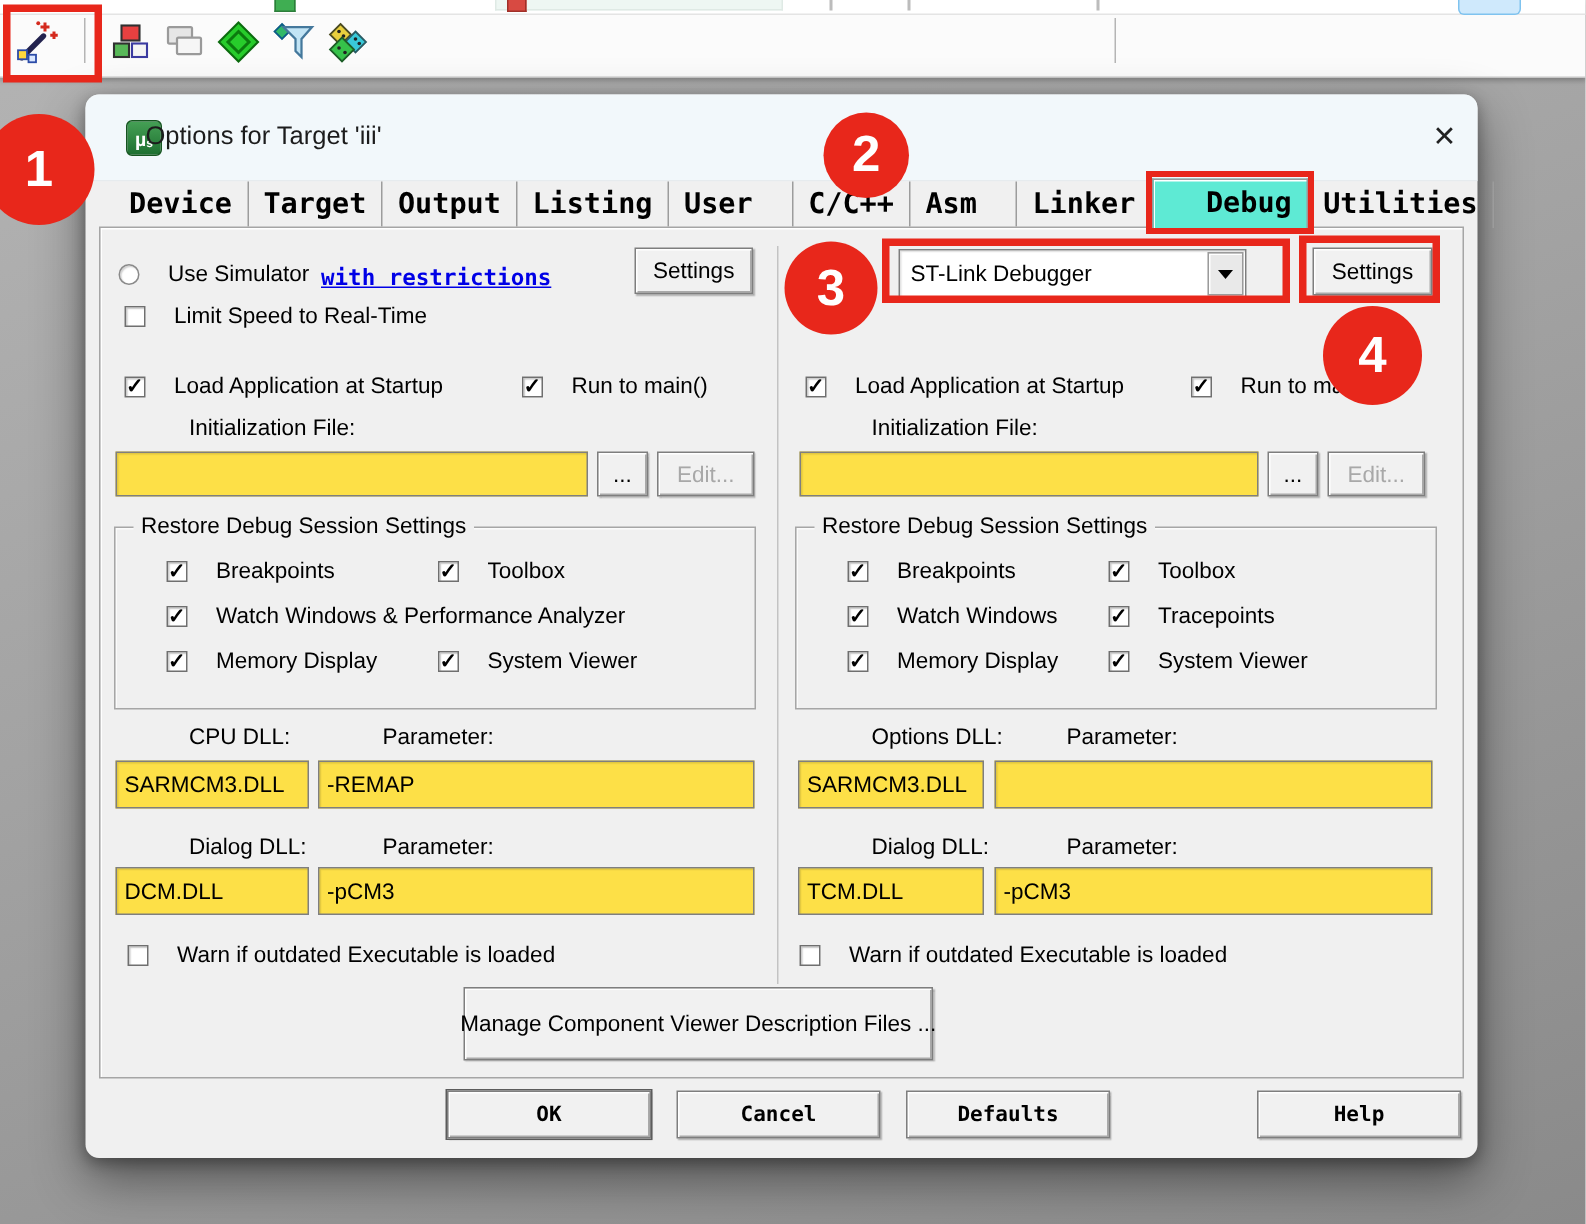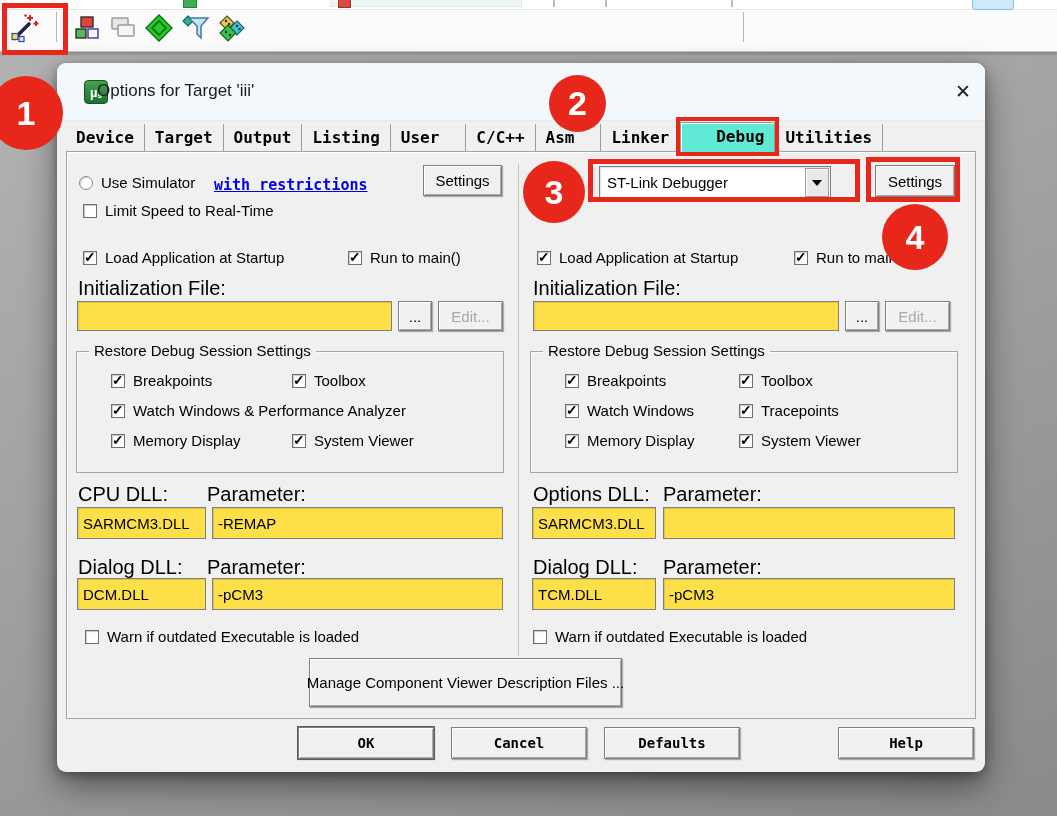--- a/index.html
+++ b/index.html
@@ -25,36 +25,36 @@
     border-radius:9px 9px 0 0;border-bottom:1px solid #e6ebee;}
   .title-icon{position:absolute;left:27px;top:17px;width:22px;height:22px;border-radius:4px;
     background:linear-gradient(#45a055,#1e7030);border:1px solid #15551f;color:#fff;
     font-weight:bold;font-size:13px;display:flex;align-items:center;justify-content:center;}
   .title-icon small{font-size:8px;margin-top:6px;}
   .title-text{position:absolute;left:40px;top:18px;font-size:17px;color:#1c1c1c;white-space:nowrap;}
   .close-btn{position:absolute;right:10px;top:16px;width:24px;height:24px;display:flex;
     align-items:center;justify-content:center;font-size:19px;color:#222;cursor:default;}
 
   
-  .tabstrip{position:absolute;left:9px;top:61px;height:28px;display:flex;align-items:flex-end;
-    font-family:"DejaVu Sans Mono","Liberation Mono",monospace;font-weight:bold;font-size:16px;color:#000;}
+  .tabstrip{position:absolute;left:19px;top:61px;height:28px;display:flex;align-items:flex-end;
+    font-family:"DejaVu Sans Mono","Liberation Mono",monospace;font-weight:bold;font-size:19px;color:#000;}
   .tab{padding:4px 10px 5px;border-right:1px solid #9c9c9c;white-space:pre;position:relative;}
   .tab.wide{padding-right:26px;}
   .tab.active{background:#5eead4;border:1px solid #9a9a9a;border-bottom:none;padding-bottom:7px;
     margin-bottom:-1px;z-index:3;box-shadow:inset 1px 1px 0 #fff;padding-left:35px;}
   .tab.active .hl{position:absolute;left:-5px;right:-5px;top:-6px;bottom:-3px;border:4px solid var(--red);z-index:40;}
 
   
   .tabpage{position:absolute;left:9px;top:88px;width:910px;height:568px;background:#f0f0f0;
     border:1px solid #a5a5a5;box-shadow:inset 1px 1px 0 #ffffff;box-sizing:border-box;}
   .vdivider{position:absolute;left:451px;top:12px;width:1px;height:492px;background:#c3c3c3;}
 
   
-  .lbl{position:absolute;font-size:20px;color:#000;white-space:nowrap;}
-  .cbrow{position:absolute;display:flex;align-items:center;gap:8px;font-size:15px;color:#000;white-space:nowrap;}
+  .lbl{position:absolute;font-size:15px;color:#000;white-space:nowrap;margin-left:48px;}
+  .cbrow{position:absolute;display:flex;align-items:center;gap:19px;font-size:15px;color:#000;white-space:nowrap;}
   .cb{width:14px;height:14px;background:#fff;border:1px solid #6f6f6f;box-sizing:border-box;
     box-shadow:inset 1px 1px 1px rgba(0,0,0,.22);position:relative;flex-shrink:0;}
   .cb.on::after{content:"✓";position:absolute;left:0px;top:-3px;font-size:14px;font-weight:bold;color:#000;}
   .radio{width:14px;height:14px;border-radius:50%;background:#fff;border:1px solid #8a8a8a;
     box-shadow:inset 1px 1px 1px rgba(0,0,0,.18);box-sizing:border-box;flex-shrink:0;}
   .tb{position:absolute;background:#fde047;border:1px solid #7f7f7f;box-shadow:inset 1px 1px 1px rgba(0,0,0,.12);
     font-family:"Liberation Sans",sans-serif;font-size:15px;color:#000;padding:0 5px;box-sizing:border-box;outline:none;}
   .btn3d{position:absolute;background:#f1f1f1;border:1px solid #7e7e7e;box-sizing:border-box;
     box-shadow:inset 1px 1px 0 #ffffff,inset -1px -1px 0 #a9a9a9,1px 1px 1px rgba(0,0,0,.28);
     display:flex;align-items:center;justify-content:center;font-size:15px;color:#000;white-space:nowrap;}

